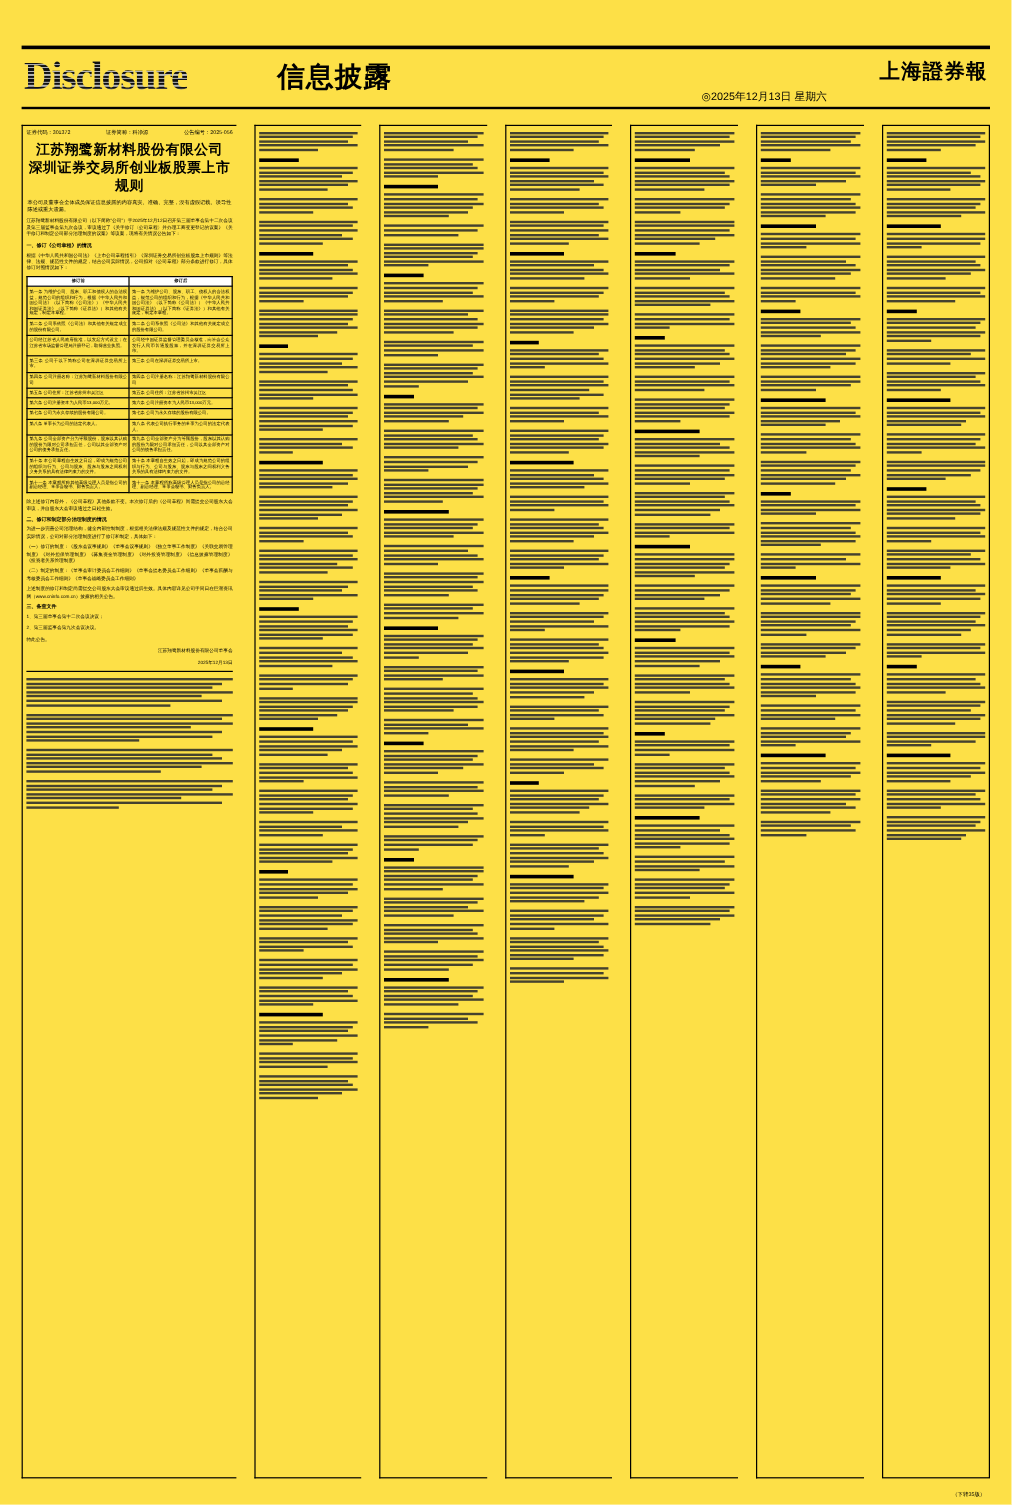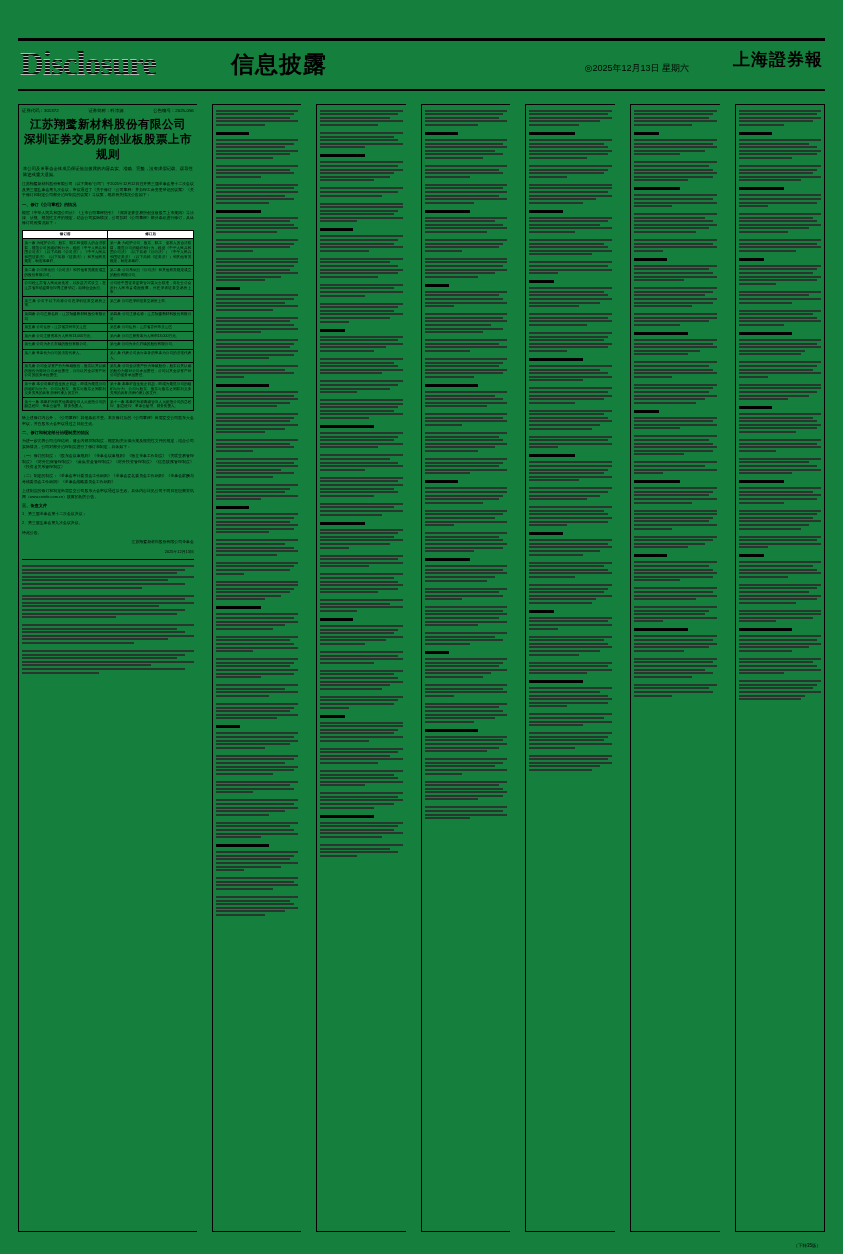--- a/index.html
+++ b/index.html
@@ -1,29 +1,29 @@
 <!DOCTYPE html>
 <html><head>
 <meta charset="utf-8">
 <style>
   html,body{margin:0;padding:0;background:#ffffff;}
   body{width:843px;height:1254px;font-family:"Liberation Sans","DejaVu Sans",sans-serif;color:#000;}
-  .page{position:relative;width:843px;height:1254px;background:#15803d;box-sizing:border-box;padding-left:48px;}
+  .page{position:relative;width:843px;height:1254px;background:#fde047;box-sizing:border-box;padding-left:48px;}
 
   
   .masthead{position:absolute;left:18px;top:38px;width:807px;height:52px;}
   .mast-rule-top{position:absolute;left:0;top:0;width:807px;height:3px;background:#000;}
   .mast-rule-bottom{position:absolute;left:0;top:51px;width:807px;height:2px;background:#000;}
   .disclosure-word{position:absolute;left:2px;top:8px;font-family:"Liberation Serif","DejaVu Serif",serif;
       font-size:33px;font-weight:bold;letter-spacing:-1px;color:#2a2a2a;
       background:repeating-linear-gradient(0deg,#111 0px,#111 2px,#b9b9b9 2px,#b9b9b9 3px);
       -webkit-background-clip:text;background-clip:text;color:transparent;}
   .mast-cn{position:absolute;left:213px;top:11px;font-family:"DejaVu Sans",sans-serif;font-size:23px;font-weight:bold;letter-spacing:1px;text-align:center;}
   .mast-sub{position:absolute;left:286px;top:16px;font-family:"Liberation Serif",serif;font-size:15px;text-align:center;}
-  .mast-date{position:absolute;right:136px;top:24px;font-size:9px;letter-spacing:0px;}
+  .mast-date{position:absolute;right:136px;top:36px;font-size:9px;letter-spacing:0px;}
   .mast-paper{position:absolute;right:2px;top:10px;font-family:Liberation Serif, serif;font-size:17px;font-weight:bold;letter-spacing:1px;}
 
   
   .grid{position:absolute;left:18px;top:104px;width:807px;height:1128px;display:flex;gap:15px;}
   .col{position:relative;box-sizing:border-box;border-left:1px solid #000;border-top:1px solid #000;border-bottom:1px solid #000;padding:3px 3px;overflow:hidden;}
   .col:last-child{border-right:1px solid #000;}
   .c1{width:202px;}
   .c2{width:100px;}
   .c3{width:101px;}
   .c4{width:101px;}

